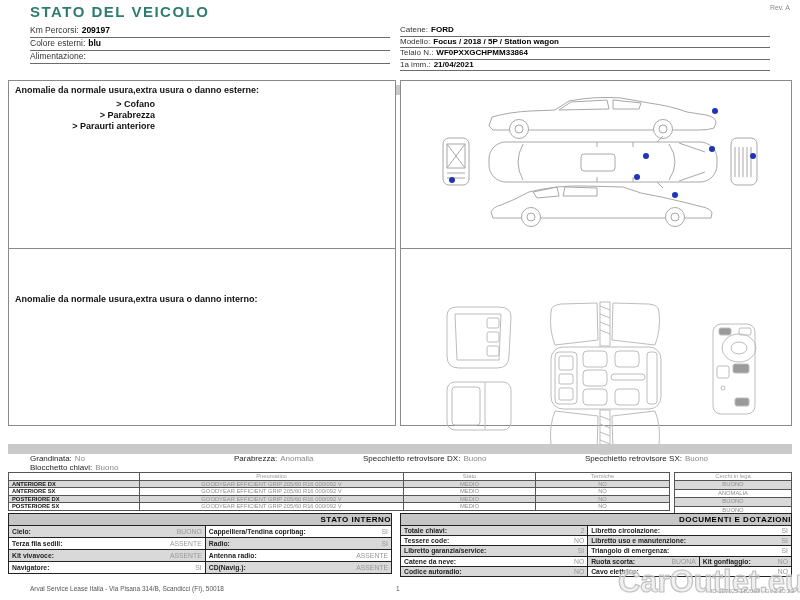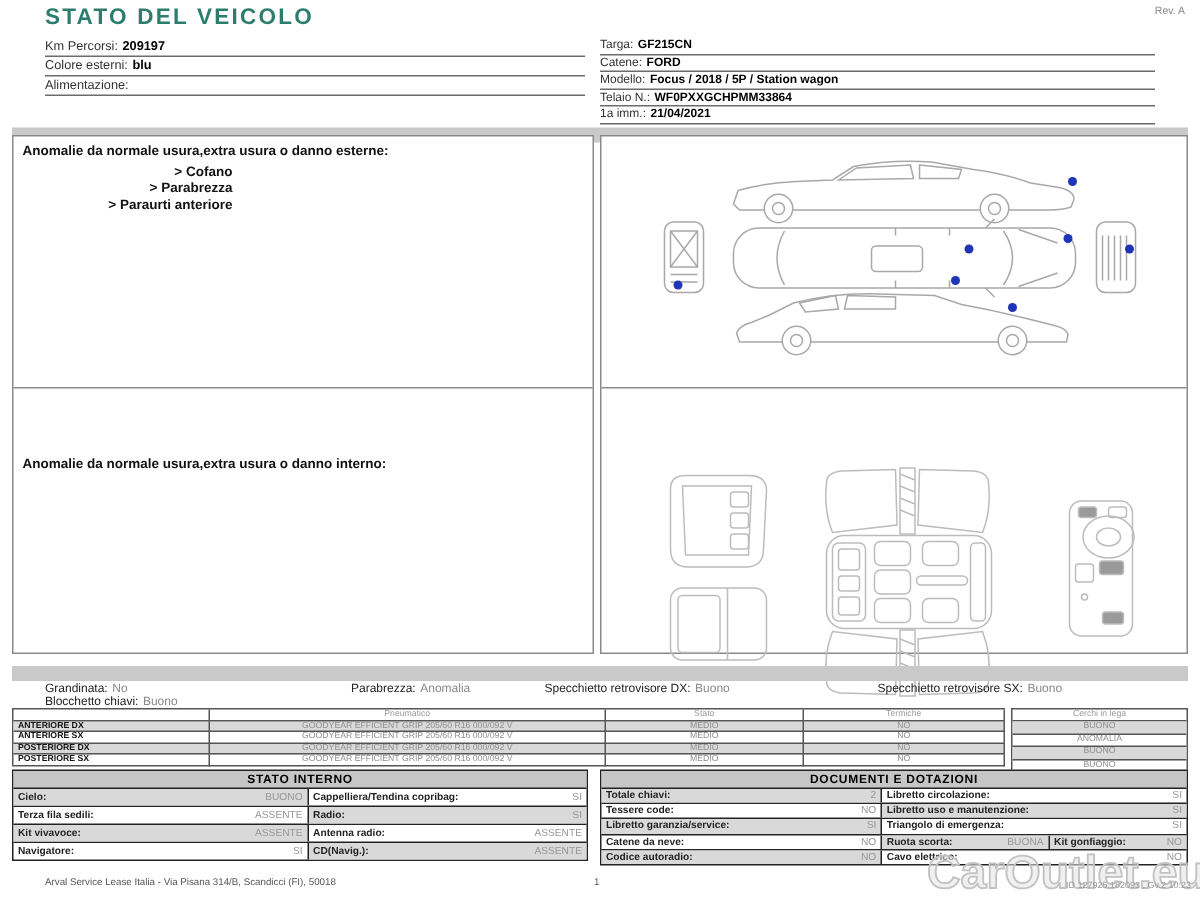--- a/index.html
+++ b/index.html
@@ -15,21 +15,21 @@
   .vi-right{left:400px;top:25px;width:370px;}
   .f-row{display:flex;align-items:flex-start;border-bottom:1px solid #6b6b6b;
          height:12px;font-size:8.5px;color:#333;overflow:hidden;white-space:nowrap;}
   .vi-right .f-row{height:10.6px;font-size:8px;}
   .f-val{font-weight:bold;color:#000;margin-left:3px;}
 
   .bar{position:absolute;left:8px;width:784px;height:10px;background:#c9c9c9;}
   .bar1{top:85px;} .bar2{top:444px;}
 
   
-  .box{position:absolute;top:90px;height:346px;border:1px solid #8a8a8a;
+  .box{position:absolute;top:80px;height:346px;border:1px solid #8a8a8a;
        background:#fff;box-sizing:border-box;padding-left:10px;}
   .box-left{left:8px;width:388px;}
   .box-right{left:400px;width:392px;}
   .sec-top{position:absolute;top:0;left:0;right:0;height:167px;border-bottom:1px solid #8a8a8a;}
   .sec-bot{position:absolute;top:168px;left:0;right:0;bottom:0;margin-top:41px;}
   .anom-title{position:absolute;left:6px;top:4px;font-size:9px;font-weight:bold;color:#111;}
   .anom-col{position:absolute;top:18px;font-size:9px;color:#222;line-height:11px;white-space:nowrap;text-align:right;}
   .anom-col.c1{left:12px;} .anom-col.c2{left:202px;}
   svg.diagram{position:absolute;left:0;top:0;}
 
@@ -54,21 +54,21 @@
   .cerchi div{height:7.4px;border-bottom:1px solid #555;overflow:hidden;}
   .cerchi div:last-child{border-bottom:none;}
   .cerchi .ch{color:#9a9a9a;}
   .cerchi .cv{color:#8f8f8f;}
 
   
   .bt{position:absolute;top:513px;border:1px solid #222;box-sizing:border-box;background:#fff;}
   .bt-left{left:8px;width:384px;}
   .bt-right{left:400px;width:392px;}
   .bt-hdr{height:11px;line-height:11px;background:#c6c6c6;border-bottom:1px solid #222;
-          text-align:center;font-size:8px;font-weight:bold;color:#000;letter-spacing:.5px;}
+          text-align:right;font-size:8px;font-weight:bold;color:#000;letter-spacing:.5px;}
   .bt-row{display:flex;border-bottom:1px solid #222;}
   .bt-row:last-child{border-bottom:none;}
   .bt-left .bt-row{height:11px;line-height:11px;}
   .bt-right .bt-row{height:9.2px;line-height:9.2px;}
   .bt-cell{display:flex;justify-content:space-between;box-sizing:border-box;
            padding:0 3px;font-size:6.8px;overflow:hidden;white-space:nowrap;}
   .bt-left .cell-l{width:51.5%;border-right:1px solid #222;}
   .bt-left .cell-r{width:48.5%;}
   .bt-right .cell-l{width:48%;border-right:1px solid #222;}
   .bt-right .cell-r{width:52%;}
@@ -106,24 +106,20 @@
       <span class="f-val">blu</span>
     </div>
     <div class="f-row">
       <span class="f-lab">Alimentazione:</span>
       <span class="f-val"></span>
     </div>
   </div>
 
   <div class="vi vi-right">
     <div class="f-row">
-      <span class="f-lab">Targa:</span>
-      <span class="f-val">GF215CN</span>
-    </div>
-    <div class="f-row">
       <span class="f-lab">Catene:</span>
       <span class="f-val">FORD</span>
     </div>
     <div class="f-row">
       <span class="f-lab">Modello:</span>
       <span class="f-val">Focus / 2018 / 5P / Station wagon</span>
     </div>
     <div class="f-row">
       <span class="f-lab">Telaio N.:</span>
       <span class="f-val">WF0PXXGCHPMM33864</span>

